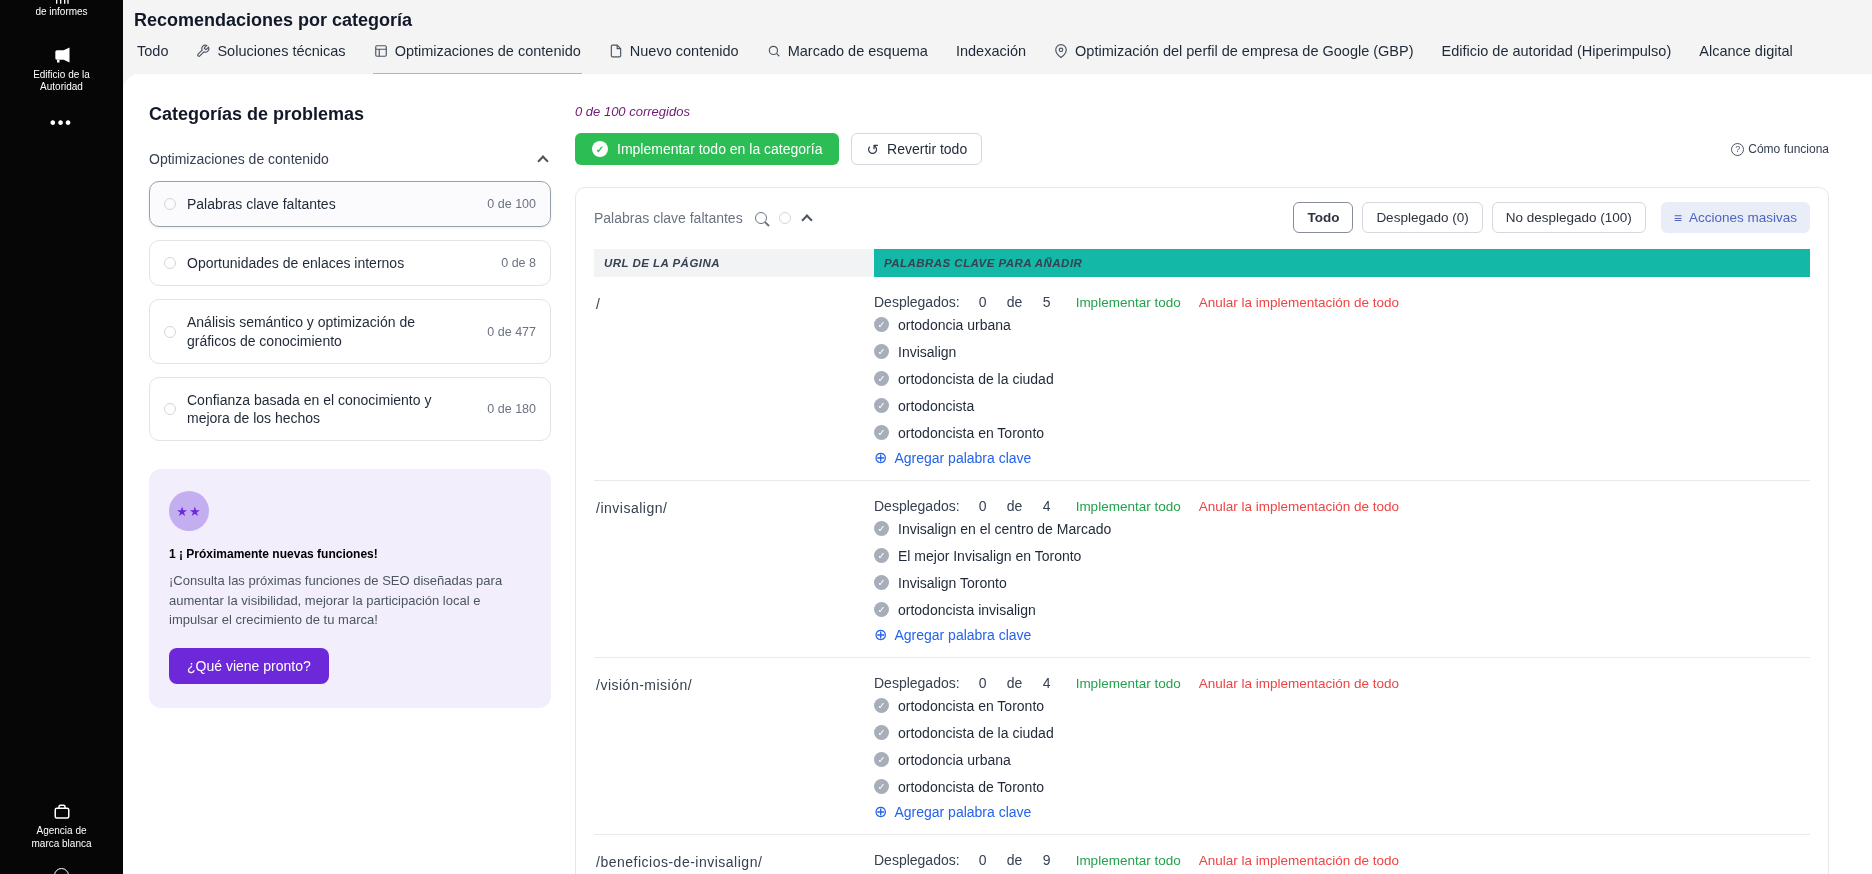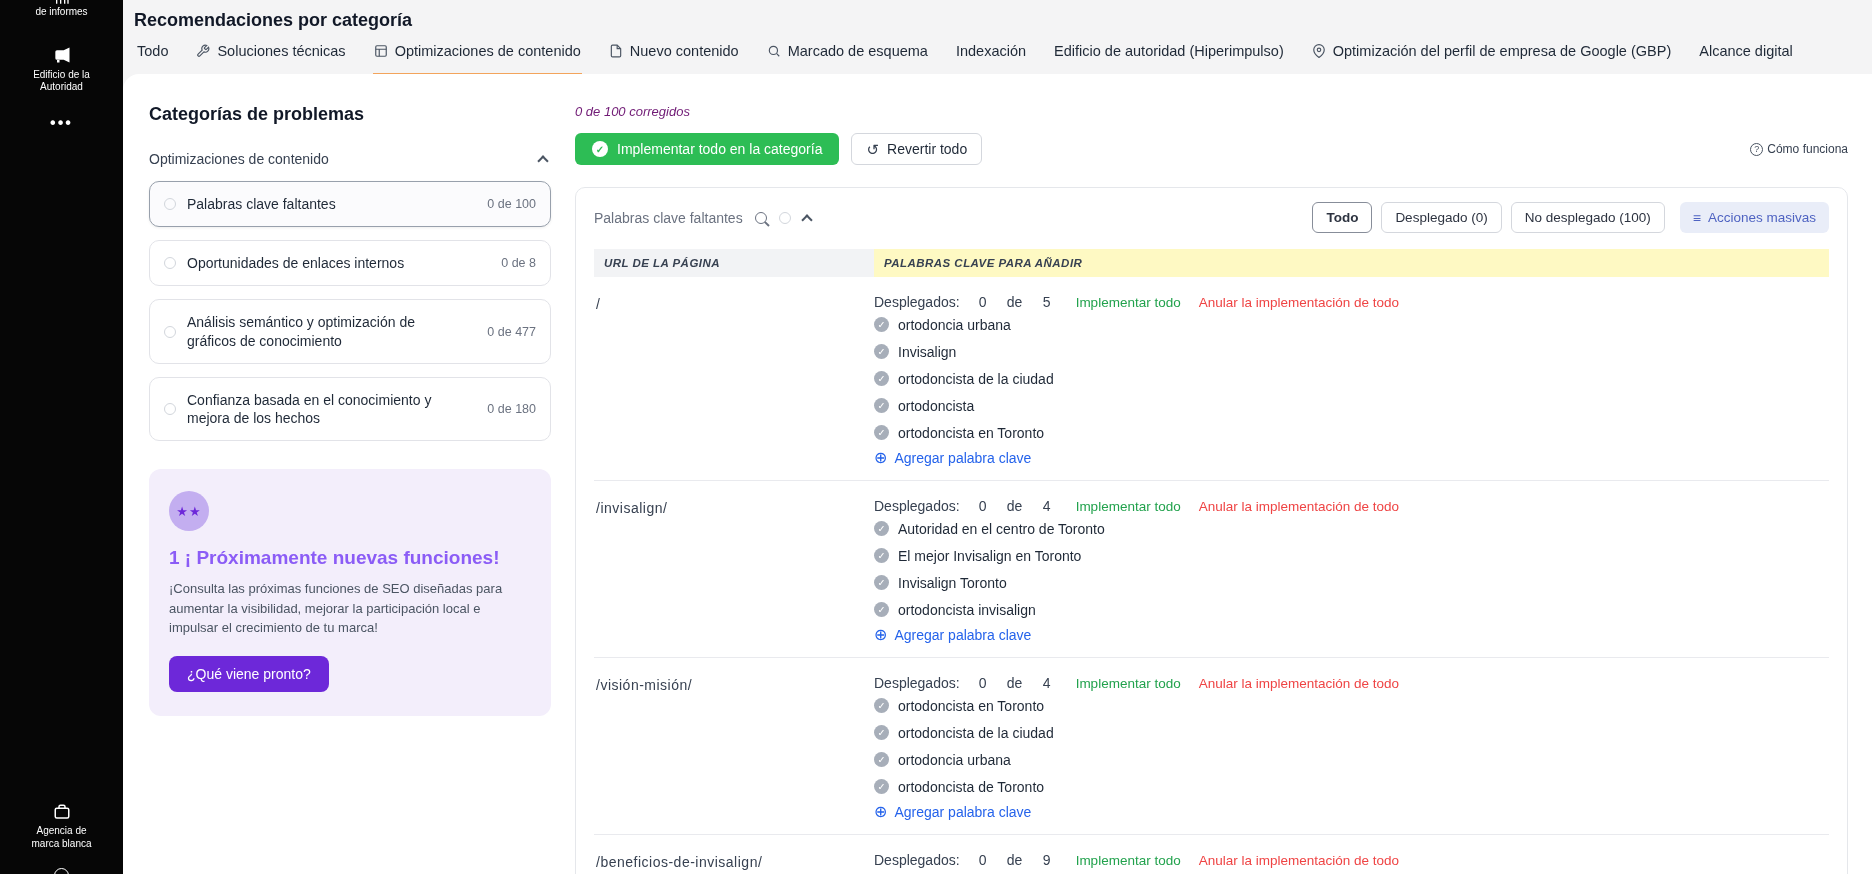--- a/index.html
+++ b/index.html
@@ -23,38 +23,38 @@
   .topbar { position:absolute; left:123px; right:0; top:0; height:74px; background:#f4f4f5; }
   .page-title { font-size:18px; font-weight:700; color:#111827; padding:10px 0 0 11px; }
   .tab-bar { display:flex; gap:26px; padding:8px 16px 0 13px; align-items:flex-end; overflow:hidden; white-space:nowrap; }
   .tab { display:flex; align-items:center; gap:7px; font-size:14.5px; color:#1f2937;
          padding:4px 1px 14px; border-bottom:3px solid transparent; cursor:pointer; }
   .tab.active { border-bottom-color:#f3a45c; }
   .tab-icn { color:#4b5563; display:inline-flex; }
 
   
   .card { position:absolute; left:123px; top:74px; right:0; bottom:0; background:#fff;
-          border-top-left-radius:16px; display:flex; gap:24px; padding:30px 24px 0 26px; overflow:hidden;justify-content:flex-end; }
+          border-top-left-radius:16px; display:flex; gap:24px; padding:30px 43px 0 26px; overflow:hidden;justify-content:flex-end; }
 
   
   .cat-panel { width:402px; flex:none; }
   .cat-title { font-size:18px; font-weight:700; color:#111827; margin-bottom:26px; }
   .group-head { display:flex; align-items:center; justify-content:space-between; font-size:14px; color:#374151;
                 margin-bottom:14px; cursor:pointer; padding-right:4px; }
   .cat-item { display:flex; align-items:center; gap:11px; border:1px solid #e2e3e8; border-radius:10px;
               padding:13px 14px; margin-bottom:13px; font-size:14px; color:#1f2937; cursor:pointer; background:#fff; }
   .cat-item.selected { border-color:#98a0ac; background:#fbfbfd; box-shadow:0 1px 3px rgba(0,0,0,.07); }
   .radio { width:12px; height:12px; border:1.5px solid #d2d6dc; border-radius:50%; flex:none; }
   .cat-label { line-height:1.3; }
   .cat-count { margin-left:auto; color:#6b7280; font-size:12.5px; white-space:nowrap; padding-left:10px; }
 
   .promo { margin-top:28px; background:#f3eefb; border-radius:12px; padding:22px 20px 24px; }
   .promo-icn { width:40px; height:40px; border-radius:50%; background:#c3aef0; color:#6d28d9;
                display:flex; align-items:center; justify-content:center; font-size:13px; letter-spacing:1px; }
-  .promo-title { margin-top:16px; font-size:19px; font-weight:700; color:#8b5cf6; }
+  .promo-title { margin-top:16px; font-size:12px; font-weight:700; color:#000000; }
   .promo-body { margin-top:10px; font-size:13px; color:#4b5563; line-height:1.5; }
   .promo-btn { margin-top:18px; display:inline-block; background:#6d28d9; color:#fff; font-size:14px;
                padding:10px 18px; border-radius:8px; border:none; cursor:pointer; font-family:inherit; }
 
   
   .content { flex:1; min-width:0; }
   .content-head { display:flex; align-items:baseline; gap:14px; }
   .content-title { font-size:18px; font-weight:700; color:#111827; }
   .content-sub { font-size:13px; color:#701a75;font-style:italic; }
   .actions-row { display:flex; align-items:center; gap:12px; margin-top:14px; }
@@ -81,21 +81,21 @@
   .seg { border:1px solid #d4d7dd; background:#fff; color:#2d3340; font-size:13.5px; border-radius:6px;
          padding:7px 13px; cursor:pointer; font-family:inherit; white-space:nowrap; }
   .seg.active { border-color:#878d99; font-weight:700; }
   .btn-bulk { display:flex; align-items:center; gap:7px; background:#e9edf8; color:#4f63c2; font-size:13.5px;
               border:none; border-radius:6px; padding:8px 13px; cursor:pointer; font-family:inherit; margin-left:6px; }
   .bulk-glyph { font-size:14px; line-height:1; }
 
   .thead { display:flex; margin:4px 18px 0;font-style:italic; }
   .th { font-size:11.5px; font-weight:700; color:#374151; letter-spacing:.04em; padding:8px 10px; }
   .th-url { width:280px; flex:none; background:#f2f3f5; }
-  .th-kw { flex:1; background:#fef9c3; }
+  .th-kw { flex:1; background:#14b8a6; }
 
   .tbody { margin:0 18px; }
   .krow { display:flex; padding:17px 0 14px; border-bottom:1px solid #e9eaee; }
   .row-url { width:280px; flex:none; font-size:14px; color:#374151; letter-spacing:.5px; padding:2px 10px 0 2px; word-break:break-all; cursor:pointer; }
   .row-main { flex:1; min-width:0; }
   .row-head { display:flex; align-items:baseline; font-size:14px; color:#374151; }
   .dep-label { margin-right:6px; }
   .num { min-width:34px; text-align:center; }
   .de { min-width:30px; text-align:center; }
   .link-implement { margin-left:12px; color:#22a24d; font-size:13.5px; cursor:pointer; }
@@ -177,30 +177,30 @@
             <circle cx="11" cy="11" r="7"></circle>
             <path d="M21 21l-4.35-4.35"></path>
           </svg>
         </span>
         <span>Marcado de esquema</span>
       </div>
       <div class="tab">
         <span>Indexación</span>
       </div>
       <div class="tab">
-        <span>Edificio de autoridad (Hiperimpulso)</span>
-      </div>
-      <div class="tab">
         <span class="tab-icn">
           <svg width="14" height="14" viewBox="0 0 24 24" fill="none" stroke="currentColor" stroke-width="2">
             <path d="M21 10c0 7-9 13-9 13S3 17 3 10a9 9 0 0 1 18 0z"></path>
             <circle cx="12" cy="10" r="3"></circle>
           </svg>
         </span>
         <span>Optimización del perfil de empresa de Google (GBP)</span>
+      </div>
+      <div class="tab">
+        <span>Edificio de autoridad (Hiperimpulso)</span>
       </div>
       <div class="tab">
         <span>Alcance digital</span>
       </div>
     </nav>
 </header>
 
 <main class="card">
 
   <section class="cat-panel">
@@ -325,21 +325,21 @@
               <div class="row-head">
                 <span class="dep-label">Desplegados:</span>
                 <span class="num">0</span>
                 <span class="de">de</span>
                 <span class="num">4</span>
                 <span class="link-implement">Implementar todo</span>
                 <span class="link-undo">Anular la implementación de todo</span>
               </div>
               <div class="kw">
                 <span class="chk">✓</span>
-                <span>Autoridad en el centro de Toronto</span>
+                <span>Invisalign en el centro de Marcado</span>
               </div>
               <div class="kw">
                 <span class="chk">✓</span>
                 <span>El mejor Invisalign en Toronto</span>
               </div>
               <div class="kw">
                 <span class="chk">✓</span>
                 <span>Invisalign Toronto</span>
               </div>
               <div class="kw">

